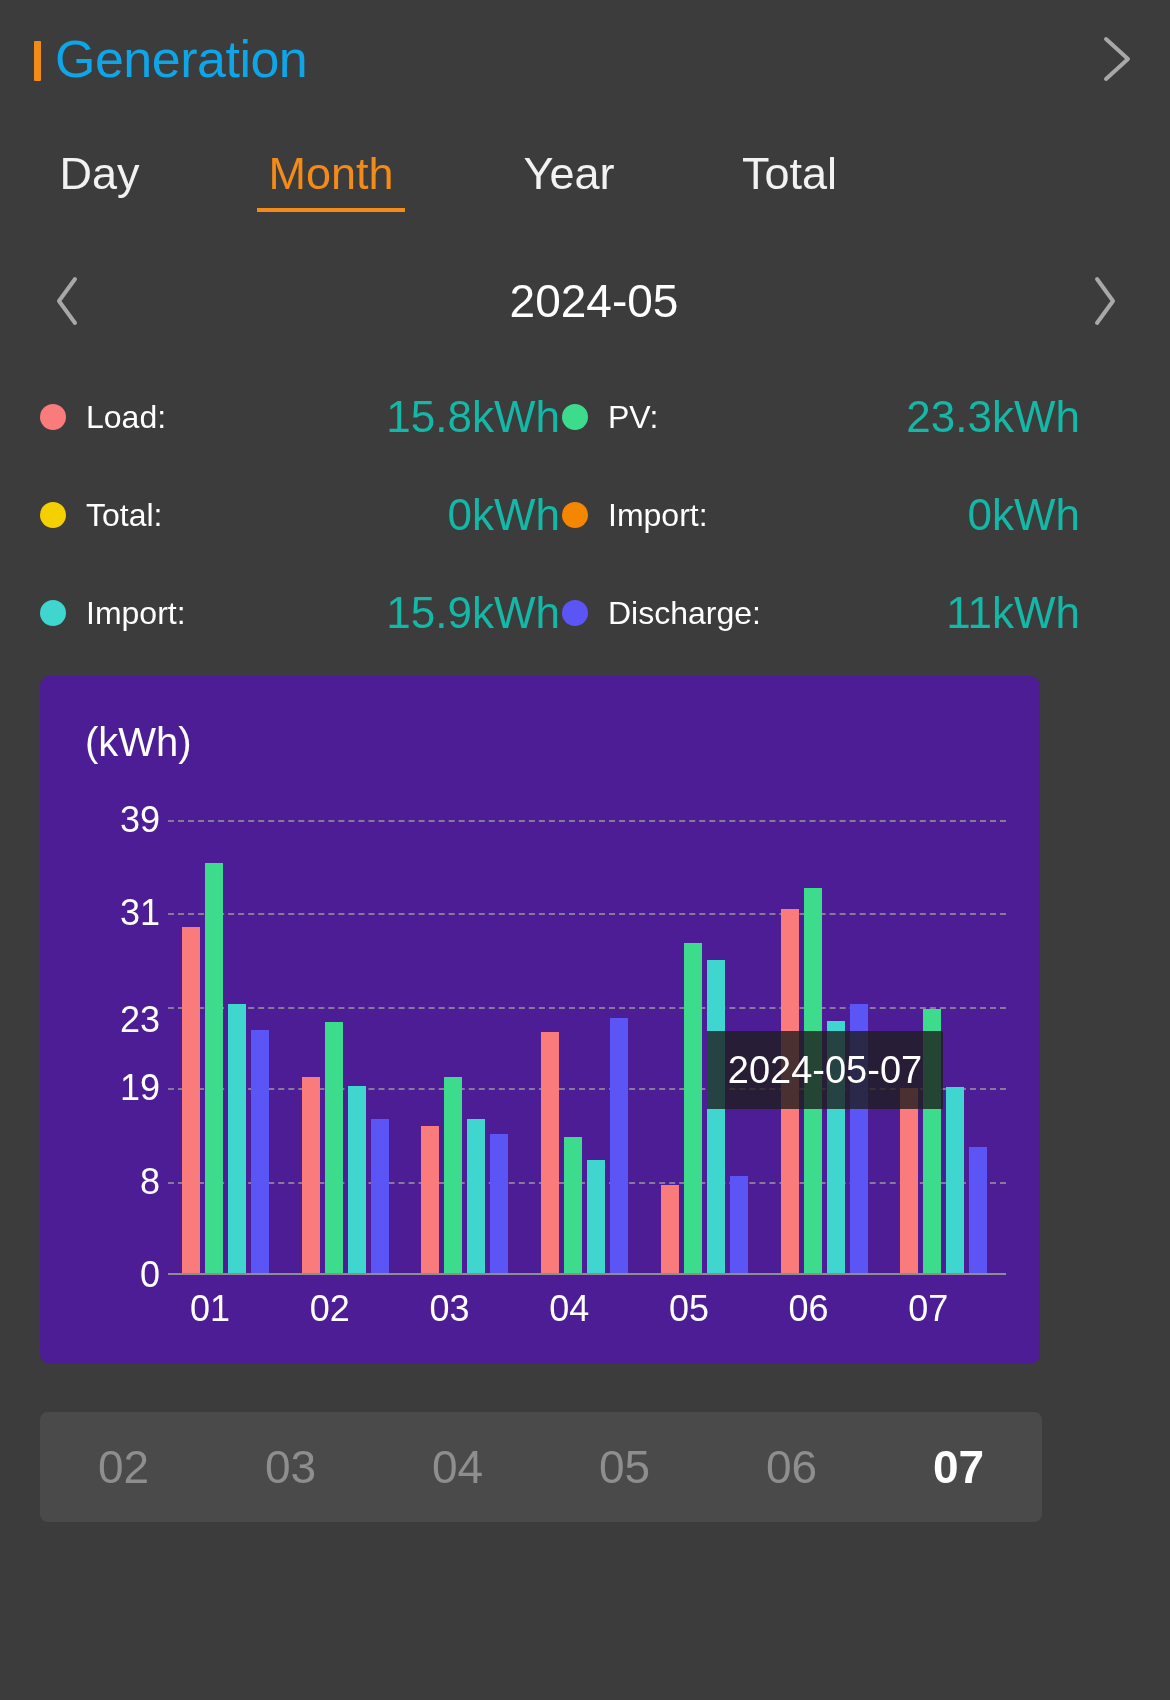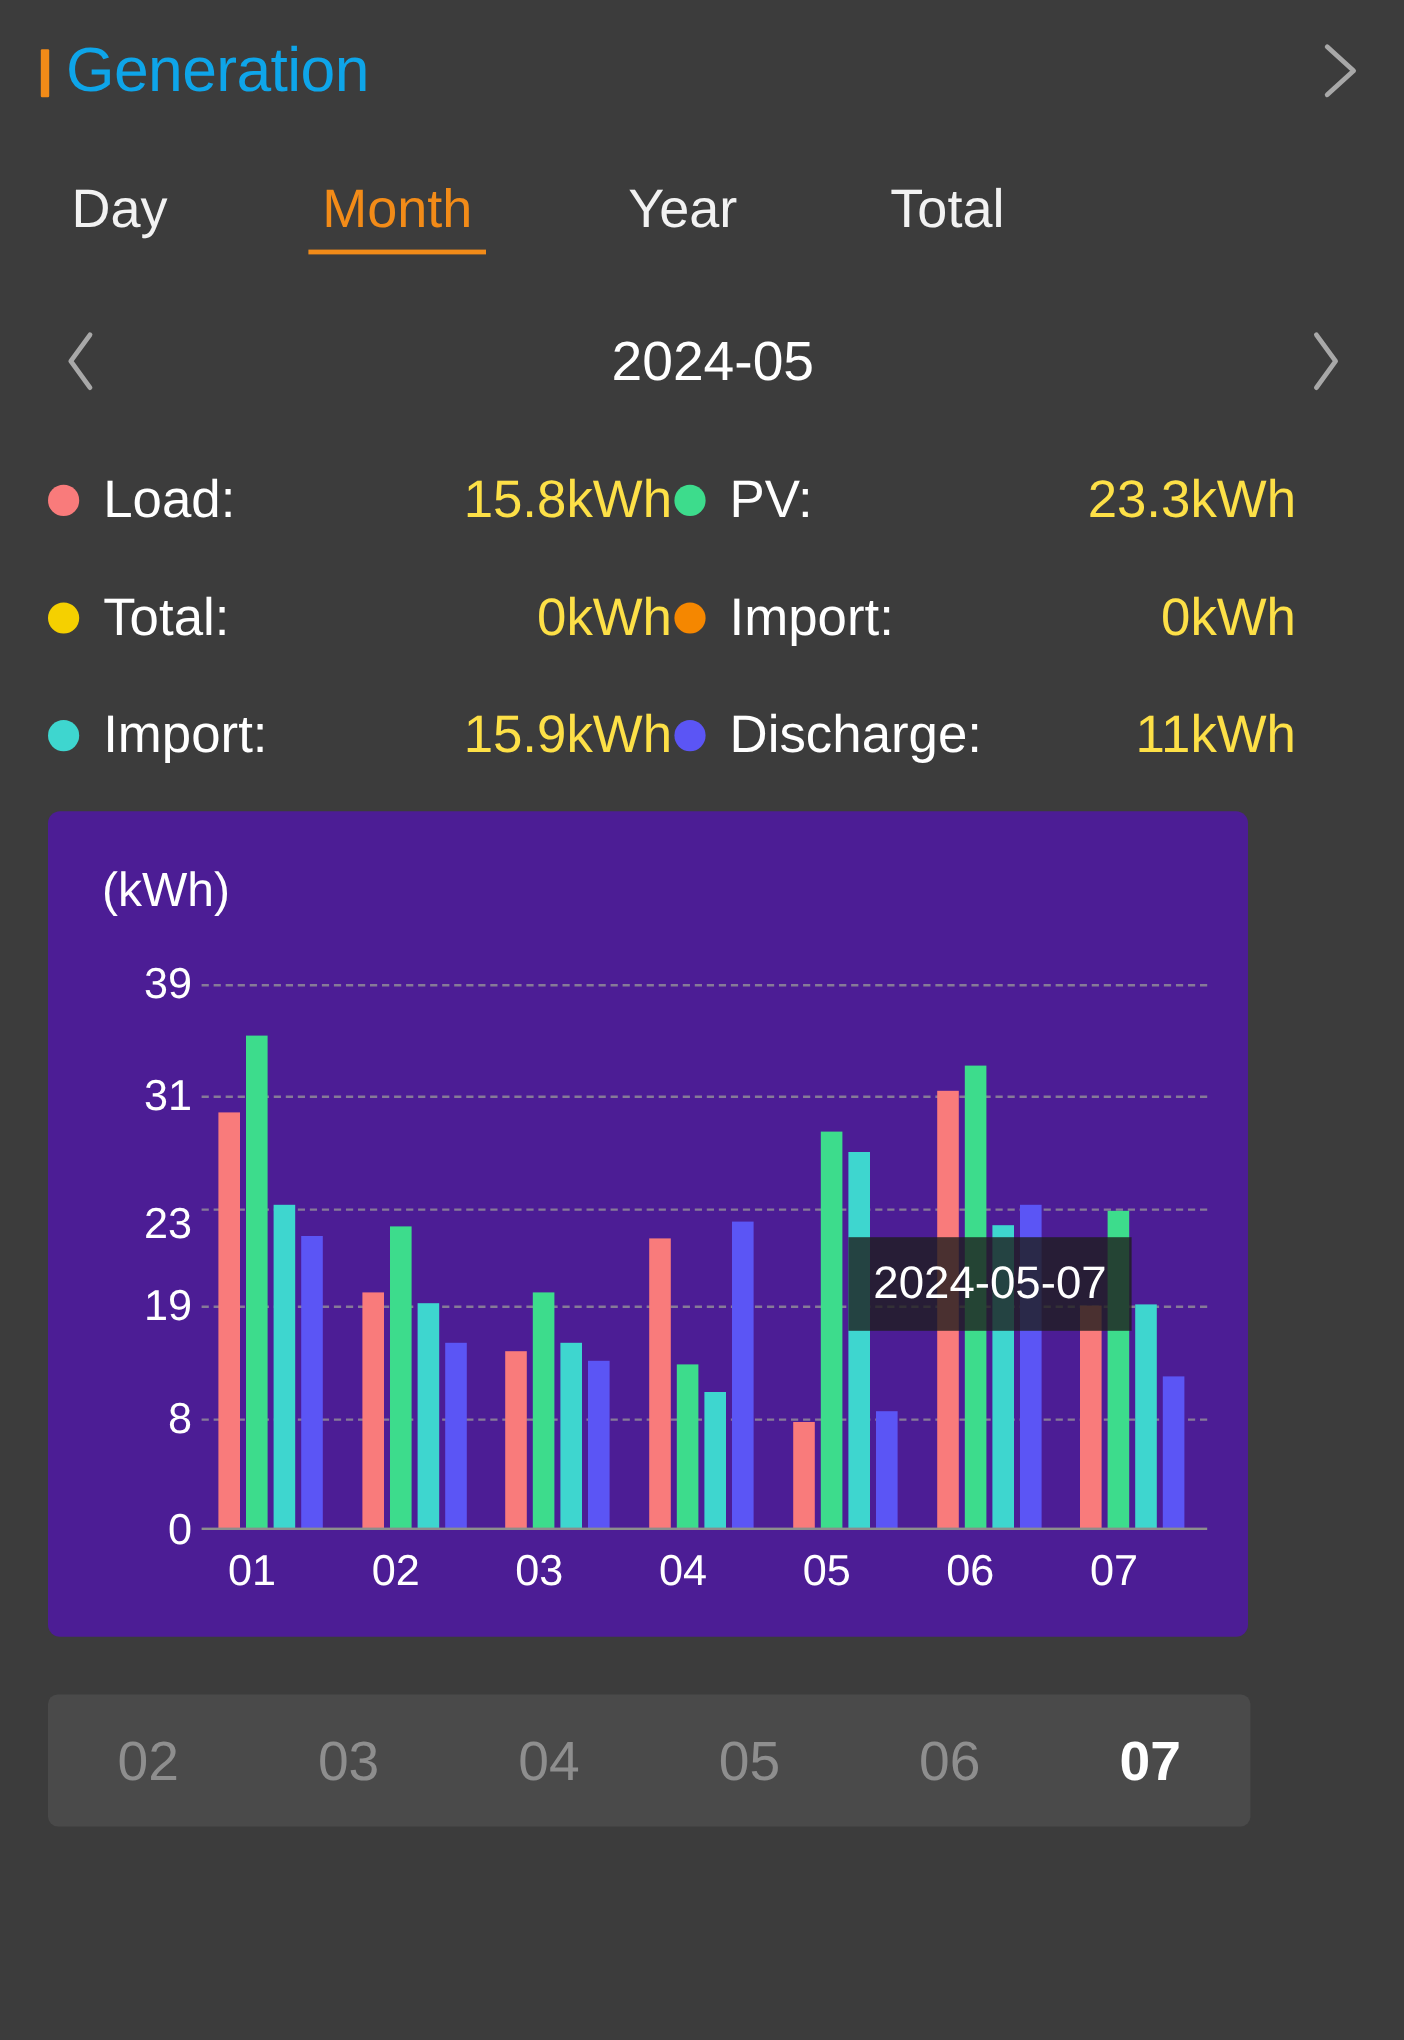--- a/index.html
+++ b/index.html
@@ -68,22 +68,22 @@
 
   
   .stats {
     position: absolute; left: 0; top: 368px; width: 1170px;
   }
   .stat-row { position: relative; height: 98px; }
   .stat-cell { position: absolute; top: 0; height: 98px; display: flex; align-items: center; }
   .stat-cell.left  { left: 40px;  width: 520px; }
   .stat-cell.right { left: 562px; width: 518px; }
   .dot { width: 26px; height: 26px; border-radius: 50%; flex: 0 0 26px; }
-  .stat-label { font-size: 44px; color: #ffffff; margin-left: 20px; white-space: nowrap; text-align: right; }
-  .stat-value { font-size: 44px; color: #fde047; margin-left: auto; white-space: nowrap; }
+  .stat-label { font-size: 32px; color: #ffffff; margin-left: 20px; white-space: nowrap; text-align: right; }
+  .stat-value { font-size: 44px; color: #14b8a6; margin-left: auto; white-space: nowrap; }
 
   
   .chart-card {
     position: absolute; left: 40px; top: 676px;
     width: 1000px; height: 688px;
     background: #4c1d95; border-radius: 10px;
   }
   .chart-unit {
     position: absolute; left: 45px; top: 44px;
     font-size: 40px; color: #ffffff;

